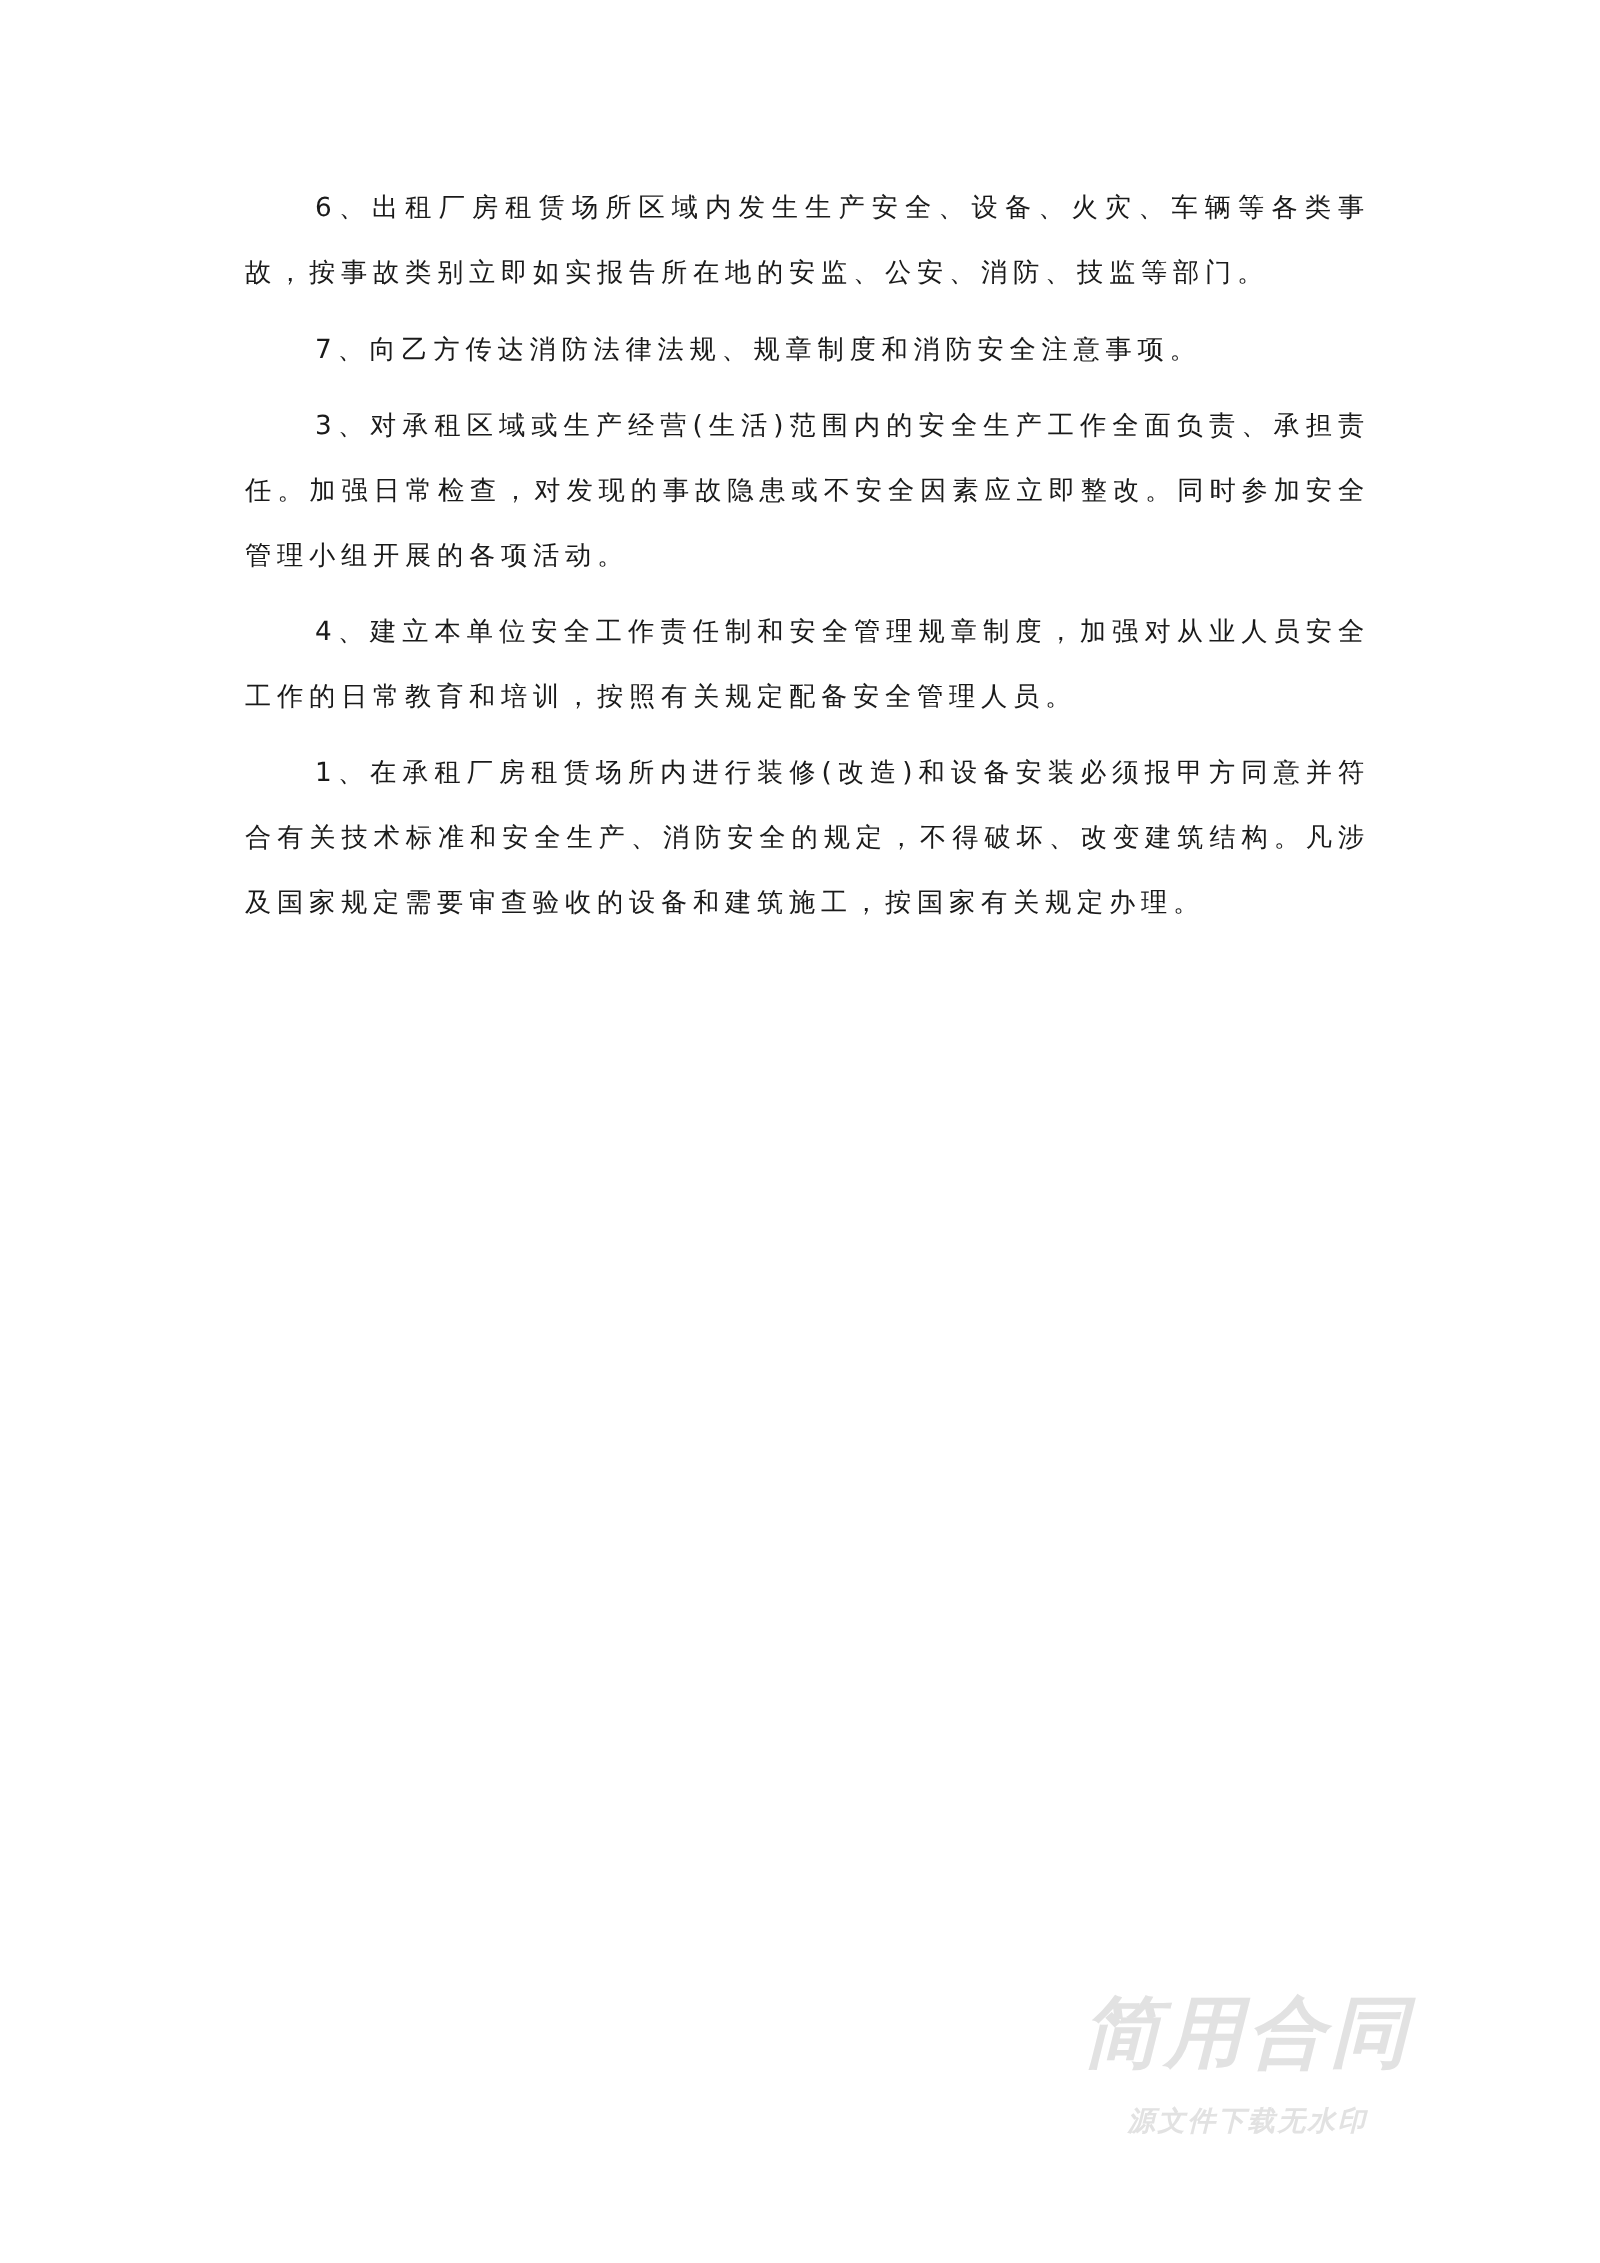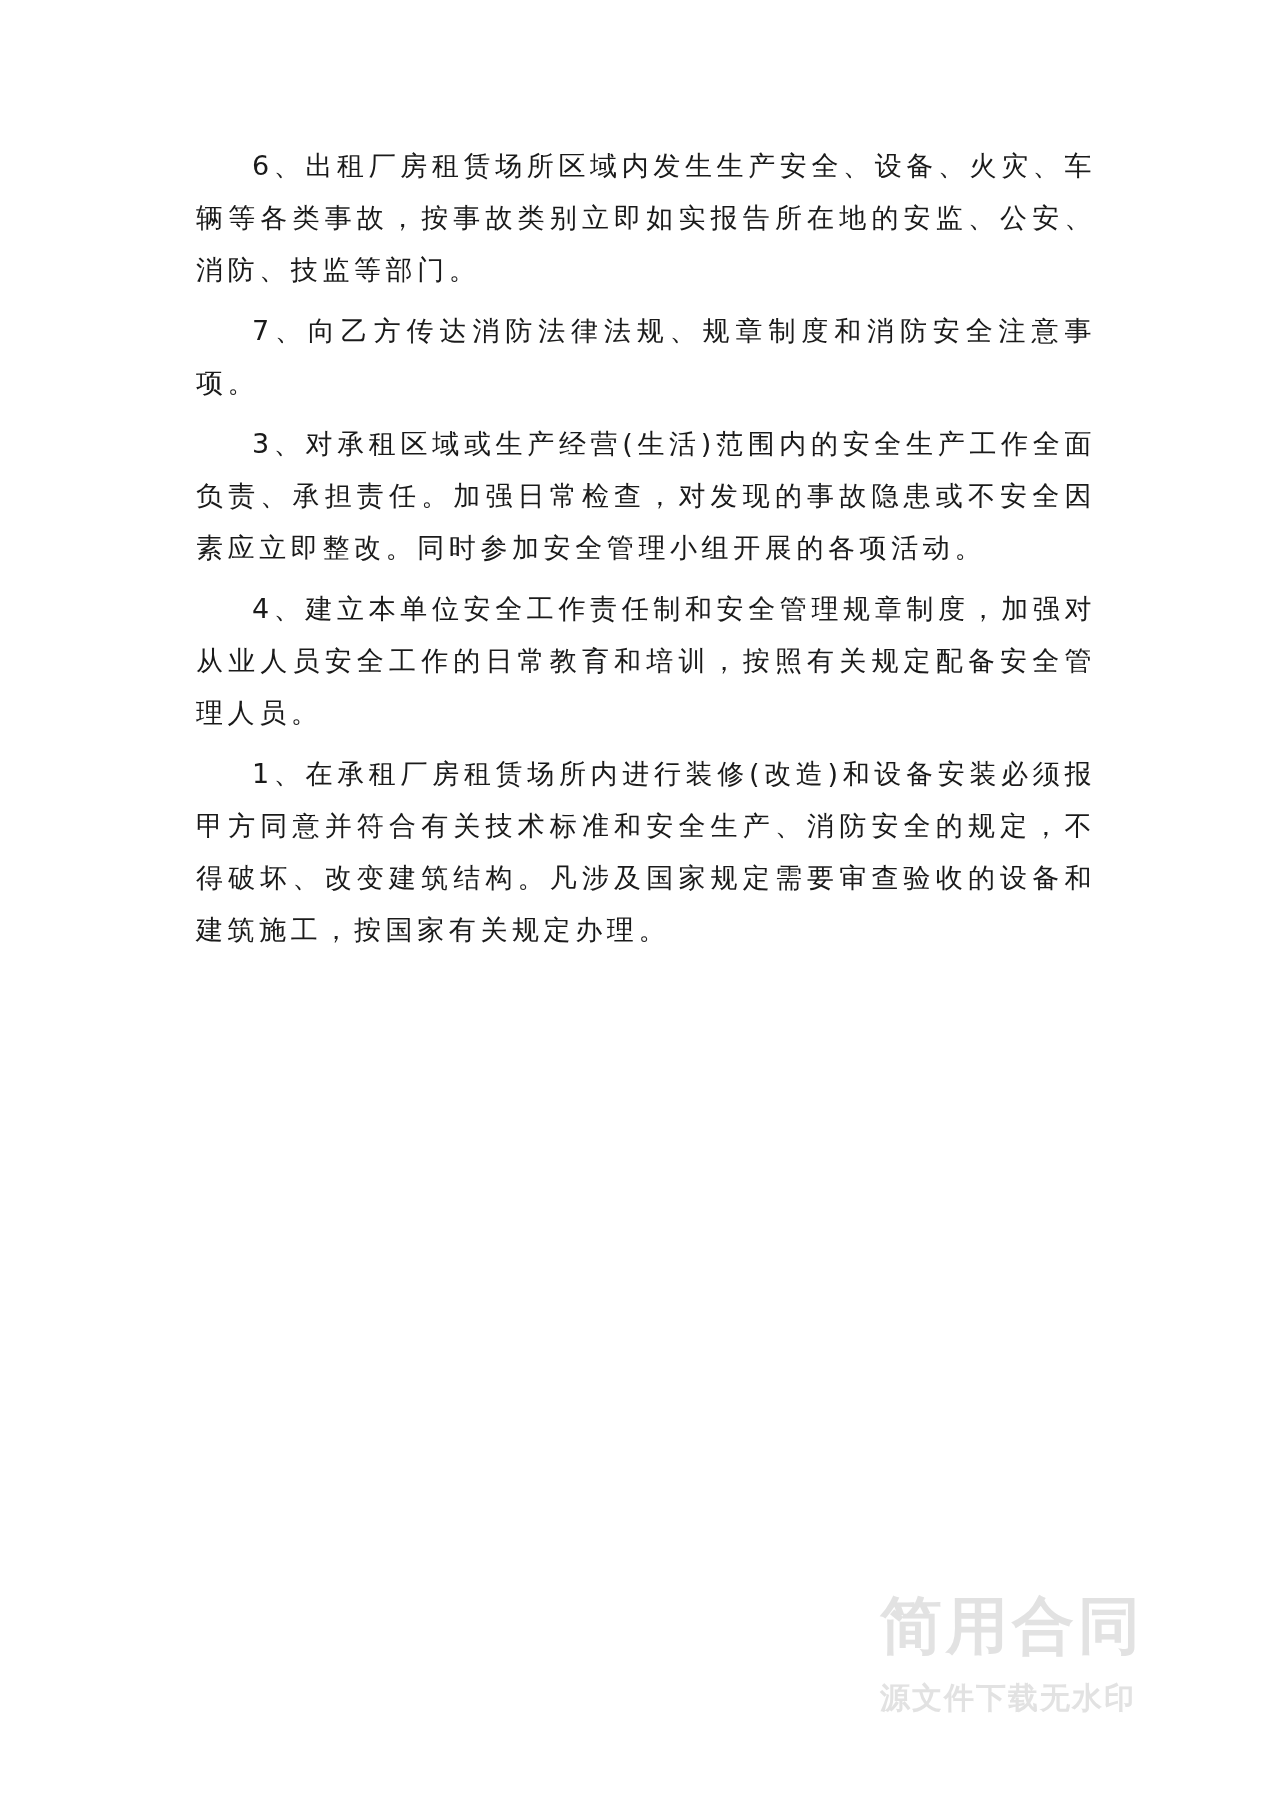--- a/index.html
+++ b/index.html
@@ -15,53 +15,54 @@
     font-family: "DejaVu Sans", "Liberation Sans", sans-serif;
     color: #1a1a1a;
   }
   .page {
     position: absolute;
     left: 196px;
     top: 140px;
     width: 900px;
   }
   .para {
-    font-size: 27px;
+    font-size: 21px;
     line-height: 52px;
     letter-spacing: 4.6px;
     margin: 0 0 9px 0;
     text-indent: 56px;
     text-align: justify;
     font-weight: normal;
   }
   .heading {
     font-size: 25px;
     line-height: 52px;
     letter-spacing: 2px;
     margin: 0 0 9px 0;
     text-indent: 56px;
     font-weight: bold;
   }
   .watermark {
     position: absolute;
-    left: 880px;
+    left: 848px;
     top: 1590px;
     width: 300px;
-    text-align: left;
+    text-align: center;
     color: #e2e2e2;
+    font-style: italic;
     font-weight: bold;
     user-select: none;
   }
   .watermark .wm-title {
     font-size: 62px;
     line-height: 72px;
     letter-spacing: 4px;
   }
   .watermark .wm-sub {
-    font-size: 30px;
+    font-size: 22px;
     line-height: 44px;
     letter-spacing: 2px;
     margin-top: 14px;
   }
 </style>
 </head>
 <body>
 
 <div class="page">
   <p class="para">6、出租厂房租赁场所区域内发生生产安全、设备、火灾、车辆等各类事故，按事故类别立即如实报告所在地的安监、公安、消防、技监等部门。</p>

